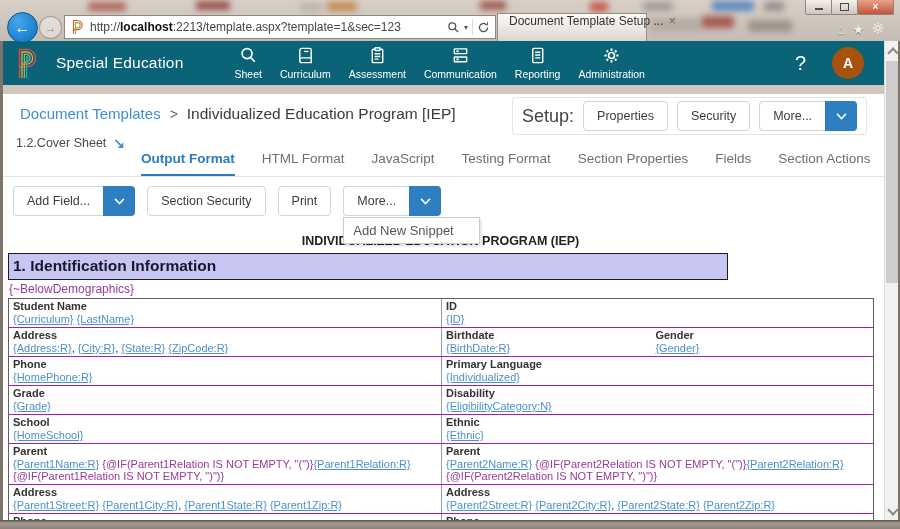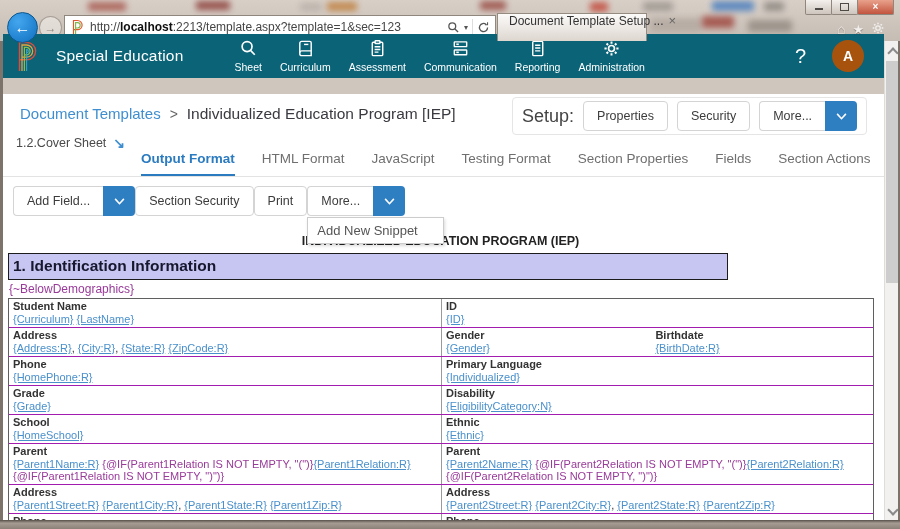--- a/index.html
+++ b/index.html
@@ -44,21 +44,21 @@
   .vdiv{width:1px;height:16px;background:#ddd;}
   .caret{font-size:8px;color:#555;}
   .tab{position:absolute;left:497px;top:13px;width:150px;height:28px;box-sizing:border-box;z-index:2;
        background:linear-gradient(#fcfbfa,#ddd6cf);border:1px solid #948b81;border-bottom:none;
        display:flex;align-items:flex-start;gap:5px;padding:0 6px;font-size:12px;color:#333;white-space:nowrap;}
   .tab .tclose{margin-left:auto;color:#666;font-size:13px;line-height:1;}
 
   .plogo{display:inline-block;}
 
   
-  .navbar{position:absolute;left:3px;top:34px;width:881px;height:44px;background:#0b6377;
+  .navbar{position:absolute;left:3px;top:41px;width:881px;height:44px;background:#0b6377;
           display:flex;align-items:center;color:#fff;justify-content:center;}
   .brand{display:flex;align-items:center;gap:17px;margin-left:12px;}
   .app-title{font-size:15.5px;font-weight:400;letter-spacing:.2px;}
   .nav-items{display:flex;margin-left:42px;}
   .nav-item{display:flex;flex-direction:column;align-items:center;gap:3px;padding:0 9px;cursor:pointer;}
   .nav-item .lbl{font-size:10.5px;}
   .nav-right{margin-left:auto;display:flex;align-items:center;gap:26px;margin-right:20px;}
   .help{font-size:20px;font-weight:300;}
   .avatar{width:32px;height:32px;border-radius:50%;background:#a8530d;display:flex;
           align-items:center;justify-content:center;font-size:14px;font-weight:bold;}
@@ -83,21 +83,21 @@
 
   .cover{position:absolute;left:13px;top:41px;display:flex;gap:7px;align-items:center;
          font-size:12.5px;color:#4a4a4a;}
   .cover .arrow{color:#3f8fd0;font-size:14px;font-weight:bold;}
 
   .tabs{position:absolute;left:138px;top:57px;display:flex;gap:27px;font-size:13.5px;color:#6f6f6f;}
   .tabitem{padding-bottom:8px;cursor:pointer;white-space:nowrap;}
   .tabitem.active{color:#2b7bc0;font-weight:bold;border-bottom:3px solid #2b7bc0;}
   .tabs-underline{position:absolute;left:0;top:82px;width:881px;border-bottom:1px solid #e3e3e3;}
 
-  .toolbar{position:absolute;left:10px;top:92px;display:flex;align-items:flex-start;}
+  .toolbar{position:absolute;left:10px;top:92px;display:flex;gap:12px;align-items:flex-start;}
   .dropdown{position:absolute;left:0;top:calc(100% + 1px);width:137px;box-sizing:border-box;z-index:6;
             background:#fff;border:1px solid #ccc;box-shadow:1px 2px 3px rgba(0,0,0,.15);
             font-size:13px;color:#555;padding:5px 9px;white-space:nowrap;cursor:pointer;}
 
   .doc-title{position:absolute;left:0;top:140px;width:875px;text-align:center;
              font-size:12.5px;font-weight:bold;color:#222;z-index:1;}
   .sec-header{position:absolute;left:5px;top:159px;width:720px;box-sizing:border-box;
               background:#c7c6f3;border:1px solid #1c1c1c;font-size:15.5px;font-weight:bold;
               color:#17172e;padding:3px 4px 4px;}
   .snippet{position:absolute;left:6px;top:188px;font-size:12px;color:#993a99;}
@@ -350,21 +350,21 @@
           </div>
         </div>
       </div>
       <div class="trow">
         <div class="tcell">
           <div class="tfield">
             <div class="tlabel">Address</div>
             <div class="tval"><span class="tlink">{Address:R}</span><span class="tplain">, </span><span class="tlink">{City:R}</span><span class="tplain">, </span><span class="tlink">{State:R}</span><span class="tplain"> </span><span class="tlink">{ZipCode:R}</span></div>
           </div>
         </div>
-        <div class="tcell"><div class="tfield half"><div class="tlabel">Gender</div><div class="tval"><span class="tlink">{Gender}</span></div></div><div class="tfield half"><div class="tlabel">Birthdate</div><div class="tval"><span class="tlink">{BirthDate:R}</span></div></div></div>
+        <div class="tcell"><div class="tfield half"><div class="tlabel">Birthdate</div><div class="tval"><span class="tlink">{BirthDate:R}</span></div></div><div class="tfield half"><div class="tlabel">Gender</div><div class="tval"><span class="tlink">{Gender}</span></div></div></div>
       </div>
       <div class="trow">
         <div class="tcell">
           <div class="tfield">
             <div class="tlabel">Phone</div>
             <div class="tval"><span class="tlink">{HomePhone:R}</span></div>
           </div>
         </div>
         <div class="tcell">
           <div class="tfield">

